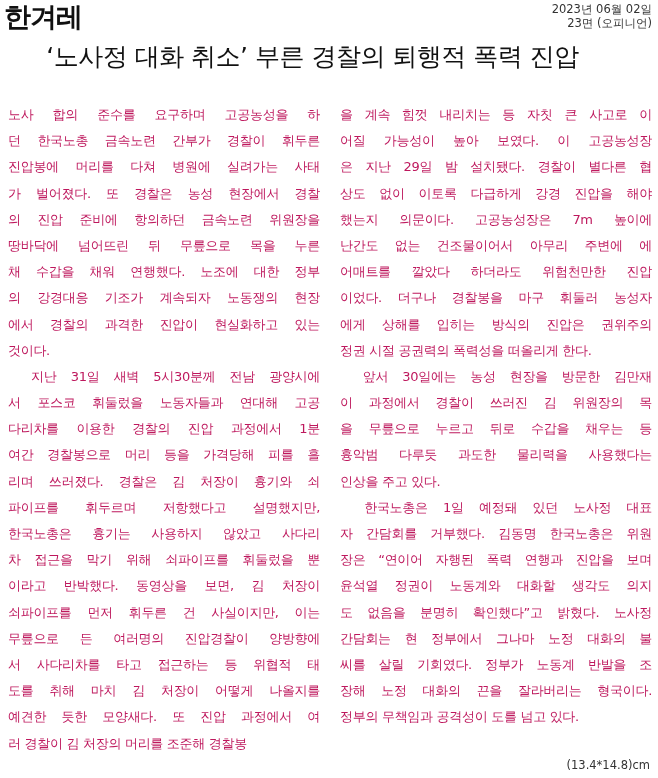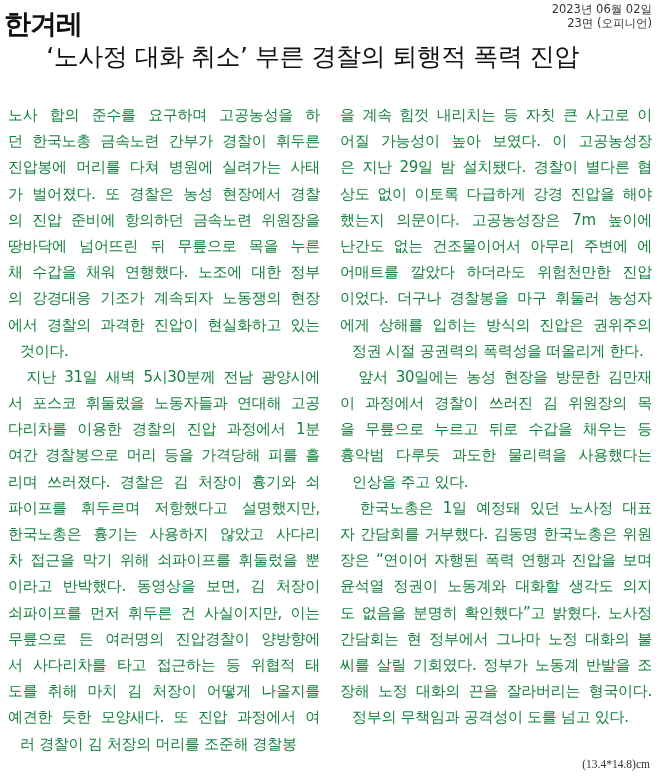--- a/index.html
+++ b/index.html
@@ -1,32 +1,32 @@
 <!DOCTYPE html>
 <html><head>
 <meta charset="utf-8">
 <style>
   html, body { margin:0; padding:0; background:#ffffff; }
   body { width:658px; height:778px; position:relative; overflow:hidden;
          font-family:"DejaVu Sans", "Liberation Sans", sans-serif; color:#1a1a1a; }
-  .logo { position:absolute; left:4px; top:8px; font-size:27px; font-weight:bold;
+  .logo { position:absolute; left:4px; top:1px; font-size:27px; font-weight:bold;
           letter-spacing:-1px; color:#111; line-height:32px; }
   .meta { position:absolute; right:6px; top:2px; text-align:right; font-size:11.5px;
           line-height:14px; color:#333; }
   .headline { position:absolute; left:0; width:625px; top:40px; text-align:center;
               font-size:25px; line-height:34px; color:#111; letter-spacing:-0.5px;
               font-family:"DejaVu Sans", sans-serif; }
   .col { position:absolute; top:102px; width:312px; }
   .col.left { left:8px; }
   .col.right { left:340px; }
-  .line { display:block; height:26.2px; line-height:26.2px; font-size:15px;
+  .line { display:block; height:26.2px; line-height:26.2px; font-size:13px;
           white-space:nowrap; text-align:justify; text-align-last:justify;
-          letter-spacing:-0.3px; color:#15803d; }
-  .line.last { text-align-last:left;margin-left:12px; }
-  .footer { position:absolute; right:8px; top:758px; font-size:11.5px; color:#333;font-family:Liberation Serif, serif; }
+          letter-spacing:-0.3px; color:#be185d; }
+  .line.last { text-align-last:left; }
+  .footer { position:absolute; right:8px; top:758px; font-size:11.5px; color:#333; }
 </style>
 </head>
 <body>
 
 <div class="logo">한겨레</div>
 
 <div class="meta">
   <div>2023년 06월 02일</div>
   <div>23면 (오피니언)</div>
 </div>

